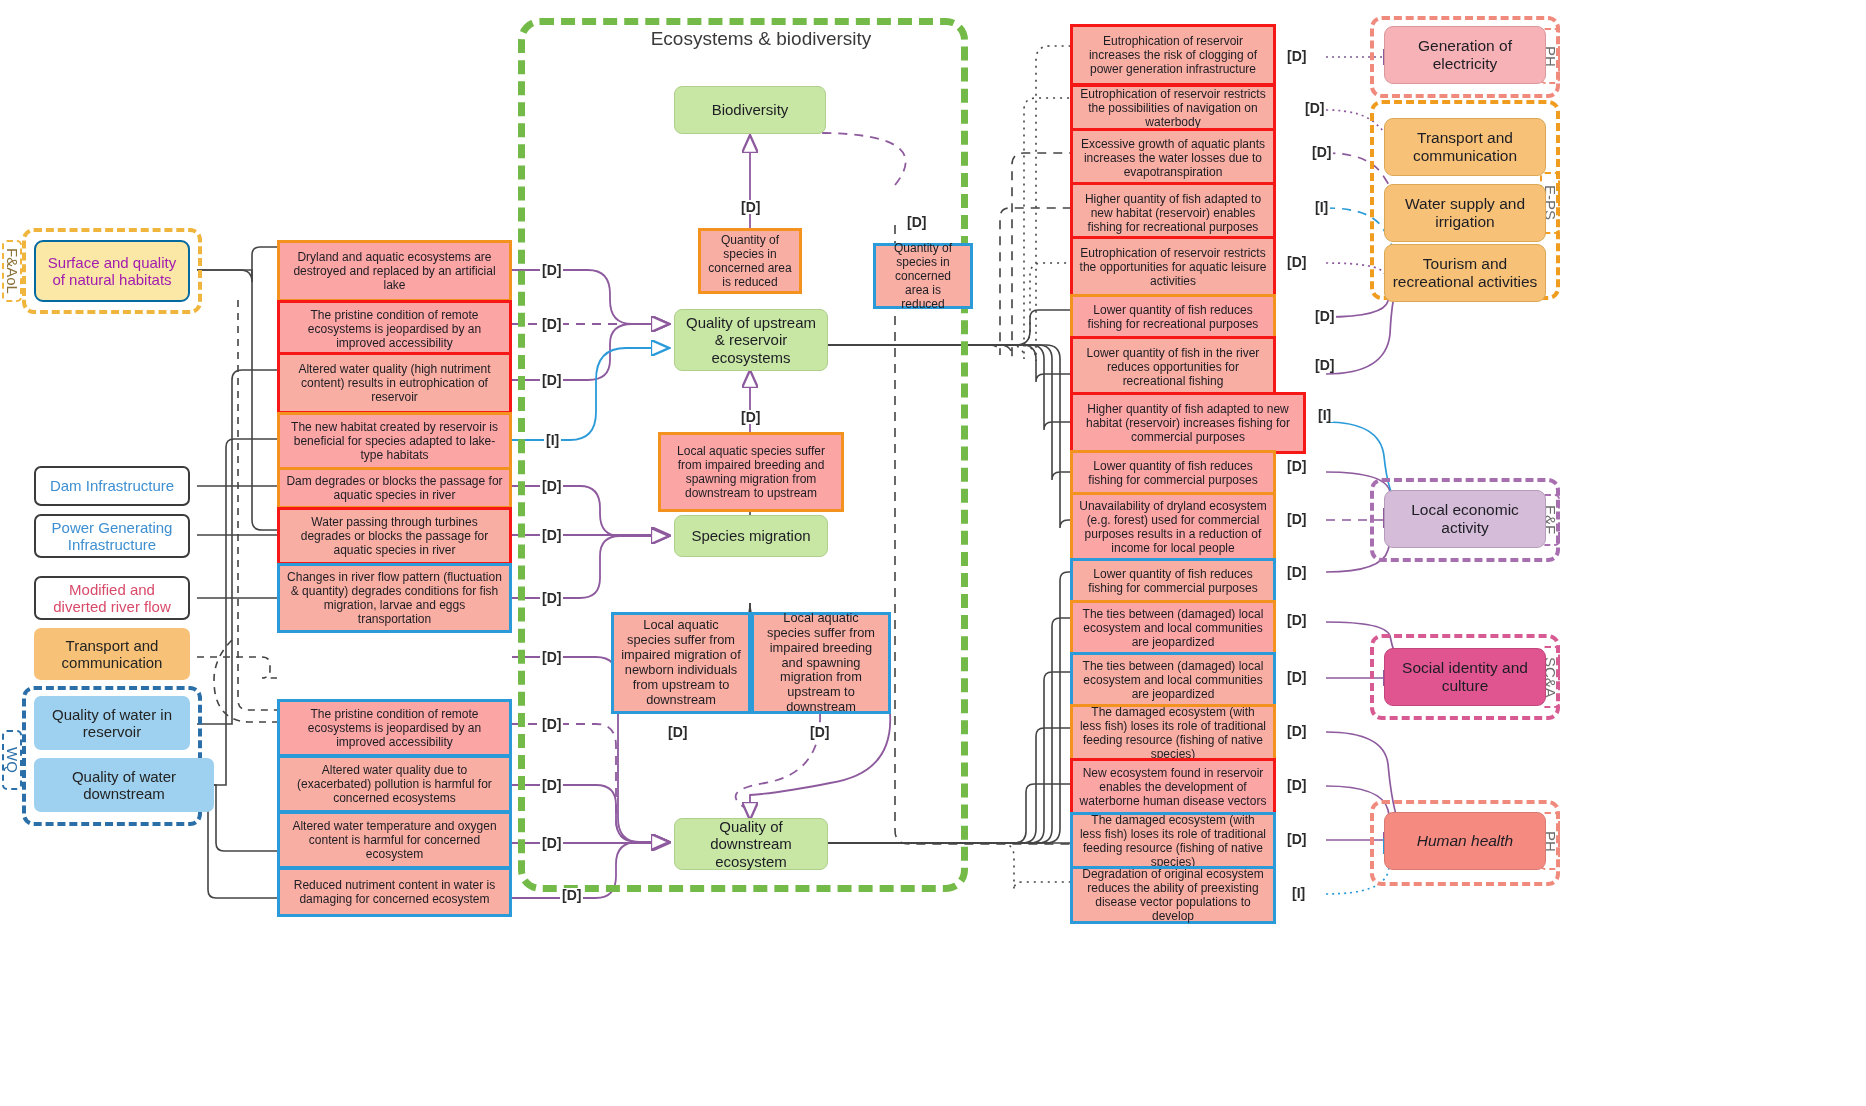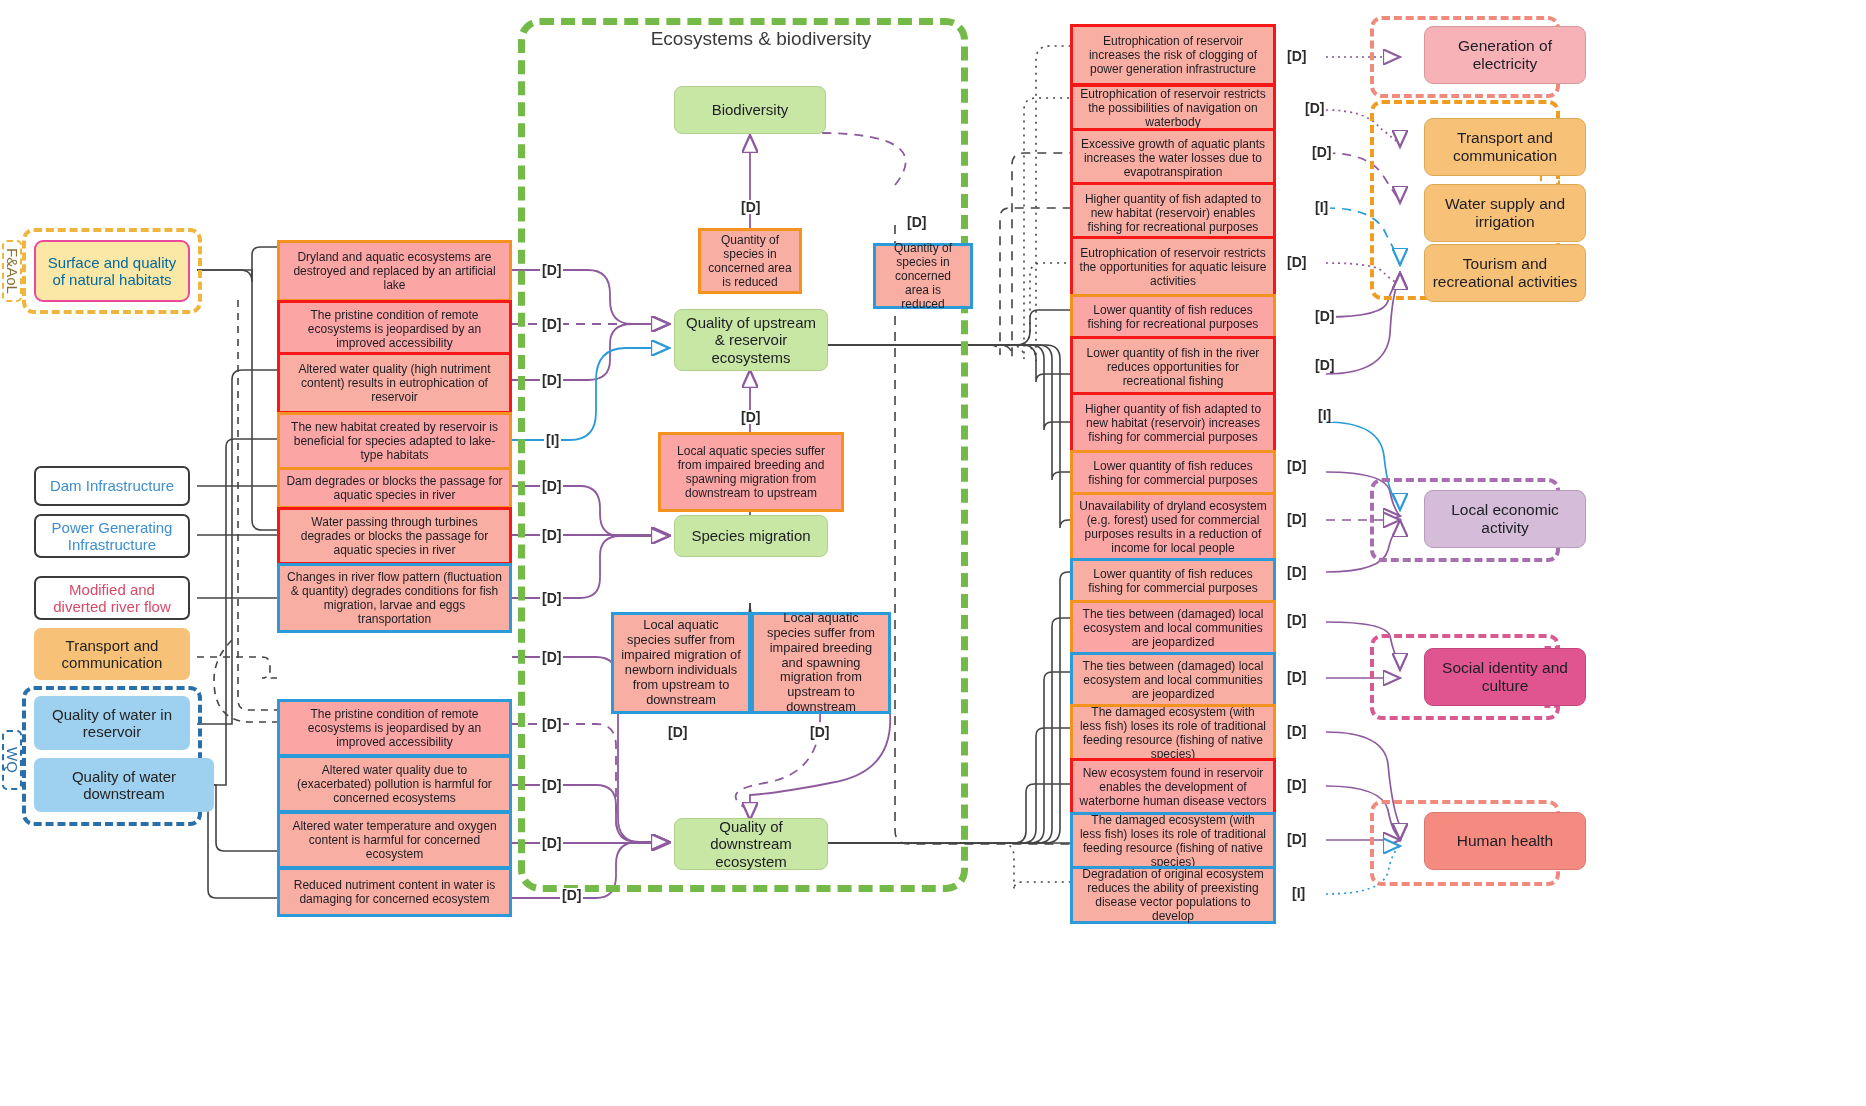--- a/index.html
+++ b/index.html
@@ -11,21 +11,21 @@
   .node{position:absolute;box-sizing:border-box;display:flex;align-items:center;
         justify-content:center;text-align:center;line-height:1.16;
         font-size:13.5px;color:#1d1d24;padding:2px 5px;}
 
   
   .driver{border:2px solid #3b3b3b;border-radius:7px;background:#fff;font-size:15px;}
   .driver.blue-txt{color:#3d8fd1;}
   .driver.red-txt{color:#d94a6a;}
   .driver.orange{background:#f7c277;border:2px solid #f7c277;color:#232323;}
   .driver.lblue{background:#9ed0ef;border:2px solid #9ed0ef;color:#232323;}
-  .driver.yellow{background:#fbe8a6;border:2px solid #ec4899;color:#0369a1;border-radius:9px;}
+  .driver.yellow{background:#fbe8a6;border:2px solid #0369a1;color:#a21caf;border-radius:9px;}
 
   
   .grp{position:absolute;box-sizing:border-box;border-width:4px;border-style:dashed;
        border-radius:12px;background:transparent;pointer-events:none;}
   .grp-tag{position:absolute;box-sizing:border-box;border:2px dashed #bdbdbd;border-radius:5px;
            display:flex;align-items:center;justify-content:center;
            font-size:15px;color:#555;writing-mode:vertical-rl;text-orientation:mixed;}
 
   
   .imp{position:absolute;box-sizing:border-box;display:flex;align-items:center;
@@ -34,21 +34,21 @@
   .b-red{border:3px solid #f61717;}
   .b-orange{border:3px solid #f3921e;}
   .b-blue{border:3px solid #2a9bd8;}
   .f-pink{background:#f9aea3;}
   .f-purple{background:#fca5a5;}
 
   
   .green{background:#c8e6a4;border:1px solid #b0cf8c;border-radius:8px;
          font-size:15px;color:#1d1d24;}
   
-  .aop{border-radius:9px;font-size:15.5px;margin-left:40px;}
+  .aop{border-radius:9px;font-size:15.5px;}
   .aop.pinkish{background:#f6b2b6;border:1px solid #d9989c;}
   .aop.orange{background:#f7c277;border:1px solid #dba955;}
   .aop.purple{background:#d5bcd8;border:1px solid #b79bbc;}
   .aop.magenta{background:#e05590;border:1px solid #c4457c;}
   .aop.salmon{background:#f58a80;border:1px solid #d97a72;}
 
   
   .eco-frame{position:absolute;border:7px dashed #74ba48;border-radius:22px;
              box-sizing:border-box;}
   .eco-title{position:absolute;font-size:19px;color:#3a3a3a;}
@@ -311,21 +311,21 @@
     </div>
   <div class="imp b-red f-pink" style="left:1070px;top:236px;width:206px;height:62px;">
     <span>Eutrophication of reservoir restricts the opportunities for aquatic leisure activities</span>
     </div>
   <div class="imp b-orange f-purple" style="left:1070px;top:294px;width:206px;height:46px;">
     <span>Lower quantity of fish reduces fishing for recreational purposes</span>
     </div>
   <div class="imp b-red f-pink" style="left:1070px;top:336px;width:206px;height:62px;">
     <span>Lower quantity of fish in the river reduces opportunities for recreational fishing</span>
     </div>
-  <div class="imp b-red f-purple" style="left:1070px;top:392px;width:206px;height:62px;">
+  <div class="imp b-red f-purple" style="left:1070px;top:392px;width:236px;height:62px;">
     <span>Higher quantity of fish adapted to new habitat (reservoir) increases fishing for commercial purposes</span>
     </div>
   <div class="imp b-orange f-purple" style="left:1070px;top:450px;width:206px;height:46px;">
     <span>Lower quantity of fish reduces fishing for commercial purposes</span>
     </div>
   <div class="imp b-orange f-purple" style="left:1070px;top:492px;width:206px;height:70px;">
     <span>Unavailability of dryland ecosystem (e.g. forest) used for commercial purposes results in a reduction of income for local people</span>
     </div>
   <div class="imp b-blue f-pink" style="left:1070px;top:558px;width:206px;height:46px;">
     <span>Lower quantity of fish reduces fishing for commercial purposes</span>
@@ -378,17 +378,17 @@
     </div>
   <div class="node aop orange" style="left:1384px;top:244px;width:162px;height:58px;">
     <span>Tourism and recreational activities</span>
     </div>
   <div class="node aop purple" style="left:1384px;top:490px;width:162px;height:58px;">
     <span>Local economic activity</span>
     </div>
   <div class="node aop magenta" style="left:1384px;top:648px;width:162px;height:58px;">
     <span>Social identity and culture</span>
     </div>
-  <div class="node aop salmon" style="left:1384px;top:812px;width:162px;height:58px;">
+  <div class="node aop salmon" style="left:1384px;top:812px;width:162px;height:58px;font-style:italic;">
     <span>Human health</span>
     </div>
 
 </div>
 
 </body></html>

